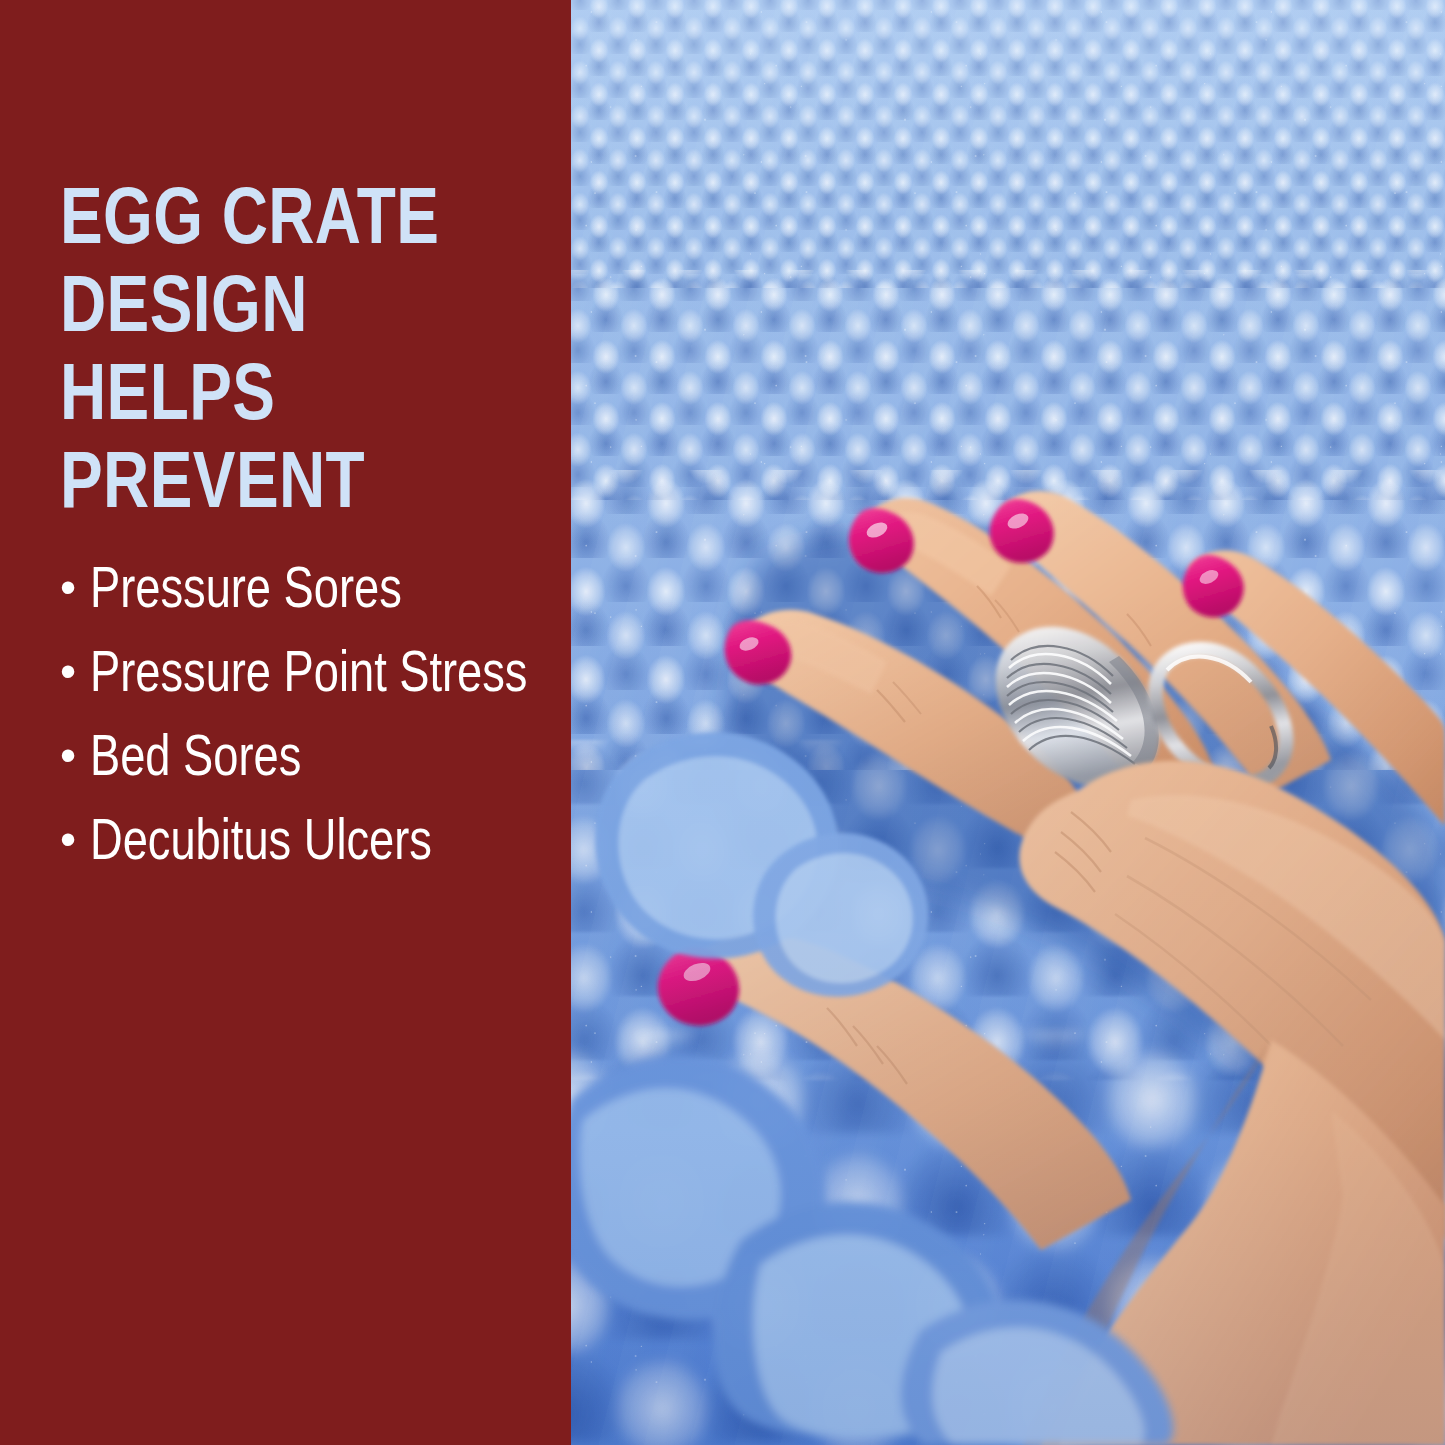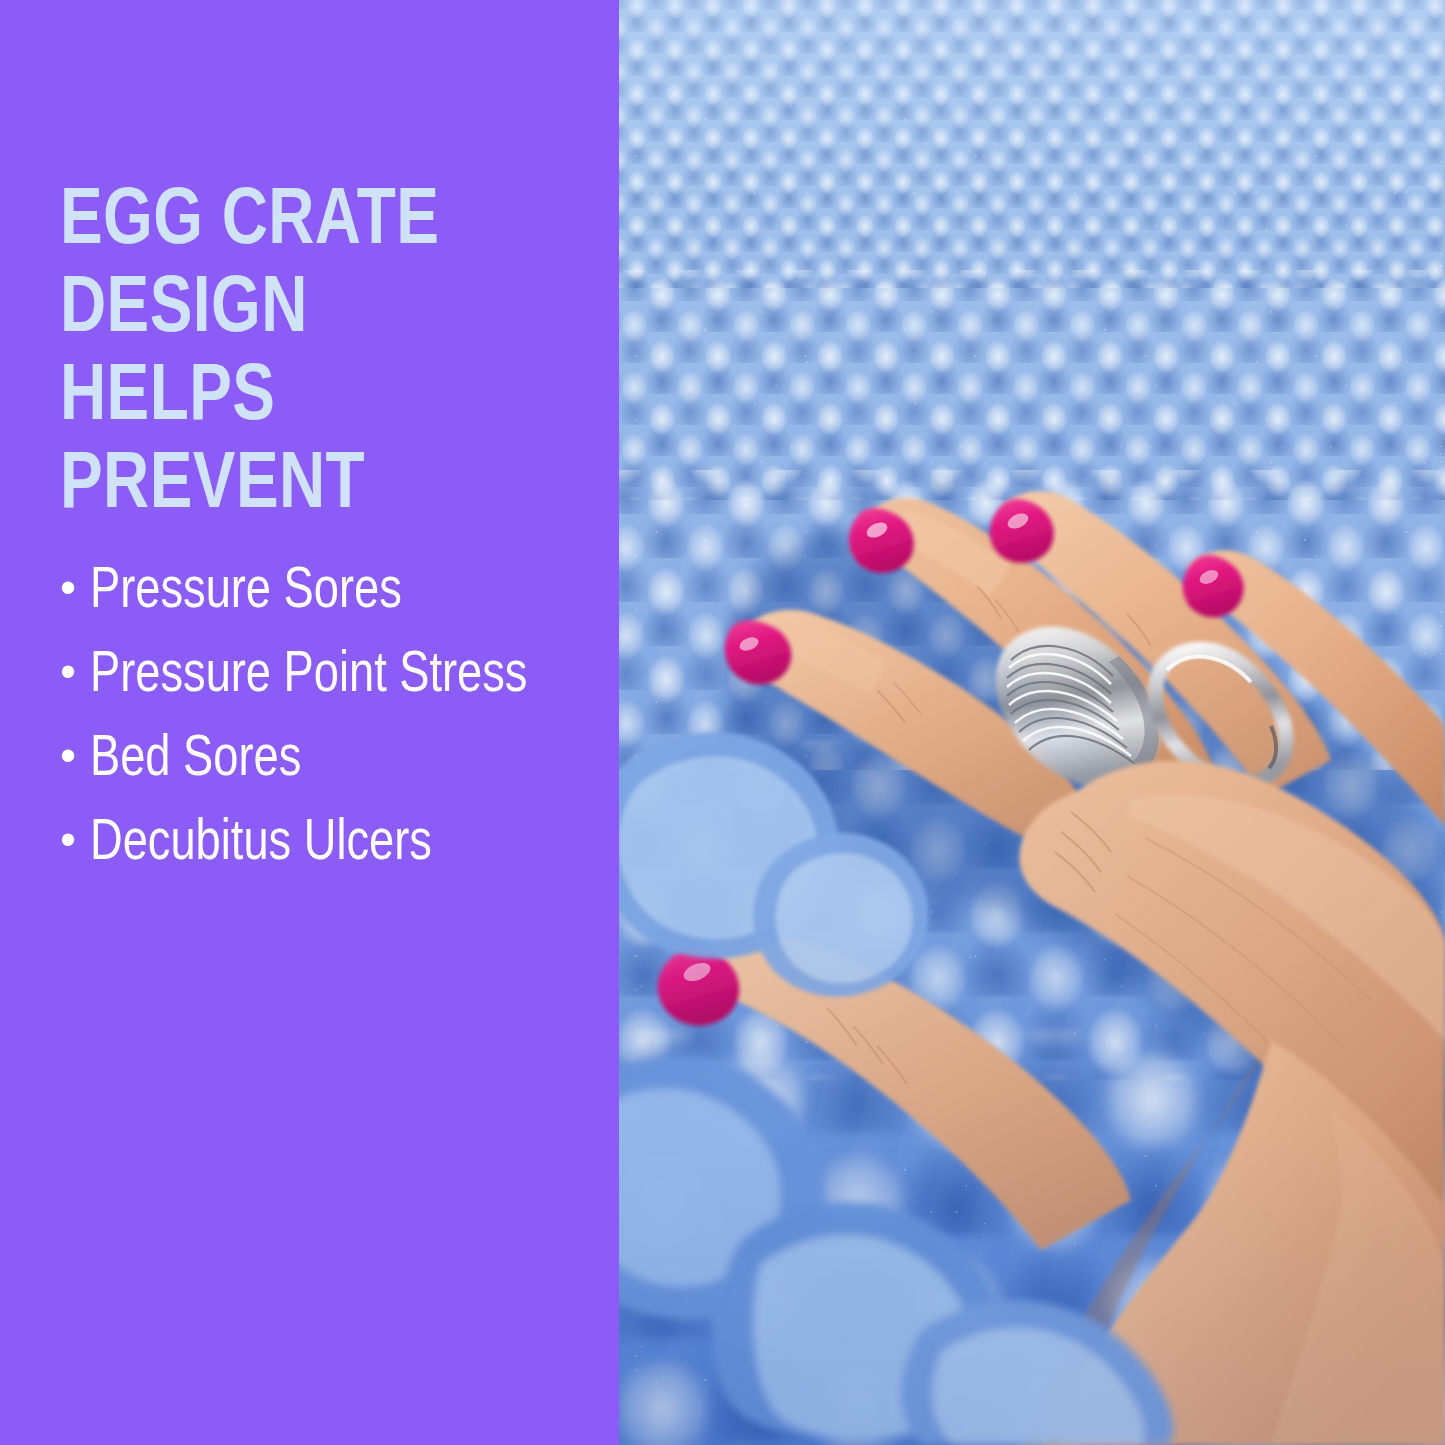--- a/index.html
+++ b/index.html
@@ -8,23 +8,22 @@
     width:1445px;height:1445px;
     overflow:hidden;
     font-family:"Liberation Sans","DejaVu Sans",sans-serif;
     background:#353433;
   }
 
   
   #info-panel{
     position:absolute;left:0;top:0;
     width:571px;height:1445px;
-    background:#8b5cf6;
+    background:#7f1d1d;
     z-index:40;
-    padding-left:48px;
   }
   #headline{
     position:absolute;
     left:60px;top:172px;
     width:500px;
     color:#cfe2f7;
     font-size:80px;
     line-height:88px;
     font-weight:700;
     letter-spacing:0.5px;

